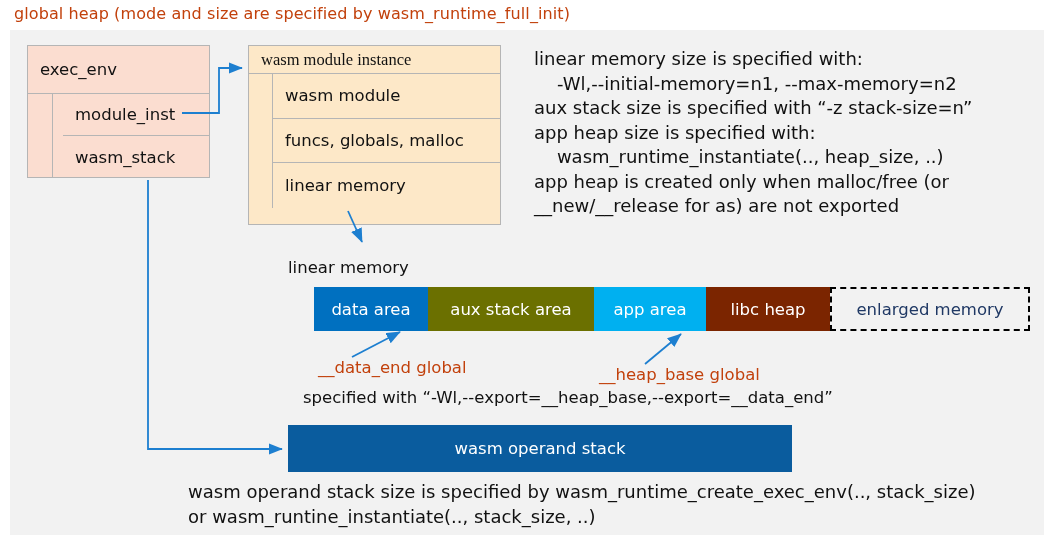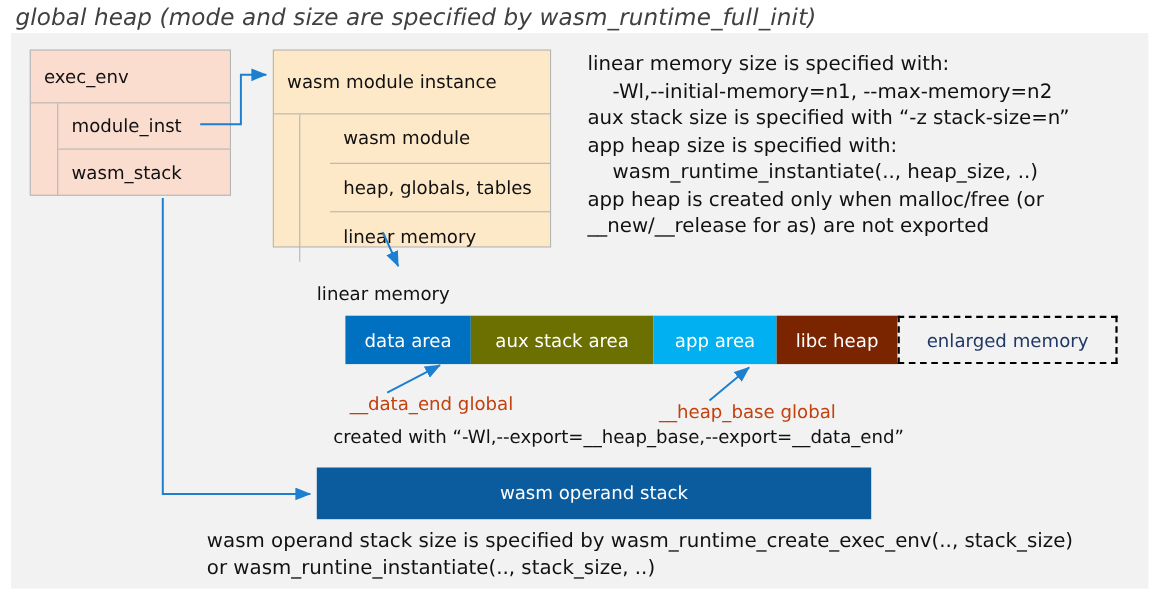--- a/index.html
+++ b/index.html
@@ -19,25 +19,24 @@
     left: 0; top: 0;
     width: 1054px;
     height: 547px;
     background: #ffffff;
   }
   
   .title {
     position: absolute;
     left: 14px;
     top: 4px;
-    font-size: 21px;
-    color: #404040;
+    font-size: 16px;
+    color: #c2410c;
     white-space: nowrap;
     letter-spacing: 0.1px;
-    font-style: italic;
   }
   
   .panel {
     position: absolute;
     left: 10px;
     top: 30px;
     width: 1034px;
     height: 505px;
     background: #f2f2f2;
   }
@@ -80,31 +79,31 @@
     border-bottom: 1px solid #b5b5b5;
   }
   .struct .row:last-child { border-bottom: none; text-align: center; }
 
   
   #exec-env {
     left: 27px; top: 45px; width: 183px; height: 133px;
     background: #fbddd0;
   }
   #exec-env .hdr { height: 48px; }
-  #exec-env .body { height: 84px; }
+  #exec-env .body { height: 84px; gap: 10px; }
   #exec-env .gutter { width: 25px; }
   #exec-env .row { height: 42px; }
 
   
   #wasm-mi {
     left: 248px; top: 45px; width: 253px; height: 180px;
     background: #fde8c8;
   }
-  #wasm-mi .hdr { height: 58px; }
-  #wasm-mi .body { height: 134px; gap: 27px; }
+  #wasm-mi .hdr { height: 28px; font-family: Liberation Serif, serif; }
+  #wasm-mi .body { height: 134px; }
   #wasm-mi .gutter { width: 24px; }
   #wasm-mi .row { height: 44.6px; }
 
   
   .note {
     position: absolute;
     font-size: 18px;
     line-height: 24.5px;
     color: #111111;
     white-space: pre;
@@ -197,21 +196,21 @@
       </div>
     </div>
   </div>
 
   <div class="struct" id="wasm-mi">
     <div class="hdr">wasm module instance</div>
     <div class="body">
       <div class="gutter"></div>
       <div class="rows">
         <div class="row">wasm module</div>
-        <div class="row">heap, globals, tables</div>
+        <div class="row">funcs, globals, malloc</div>
         <div class="row">linear memory</div>
       </div>
     </div>
   </div>
 
   <div class="note" id="note-right">linear memory size is specified with:
     -Wl,--initial-memory=n1, --max-memory=n2
 aux stack size is specified with “-z stack-size=n”
 app heap size is specified with:
     wasm_runtime_instantiate(.., heap_size, ..)
@@ -222,31 +221,31 @@
   <div class="membar" id="membar">
       <div class="seg" style="width: 114px; background: rgb(0, 112, 192);">
         <span>data area</span>
       </div>
       <div class="seg" style="width: 166px; background: rgb(107, 112, 0);">
         <span>aux stack area</span>
       </div>
       <div class="seg" style="width: 112px; background: rgb(0, 176, 240);">
         <span>app area</span>
       </div>
-      <div class="seg" style="width: 110px; background: rgb(123, 37, 0);">
+      <div class="seg" style="width: 124px; background: rgb(123, 37, 0);">
         <span>libc heap</span>
       </div>
       <div class="seg dashed" style="width: 200px;">
         <span>enlarged memory</span>
       </div>
     </div>
 
   <div class="ptr-label" id="lbl-data-end">__data_end global</div>
   <div class="ptr-label" id="lbl-heap-base">__heap_base global</div>
-  <div class="note" id="note-exports">created with “-Wl,--export=__heap_base,--export=__data_end”</div>
+  <div class="note" id="note-exports">specified with “-Wl,--export=__heap_base,--export=__data_end”</div>
 
   <div id="operand-stack">
     <span>wasm operand stack</span>
   </div>
 
   <div class="note" id="note-bottom">wasm operand stack size is specified by wasm_runtime_create_exec_env(.., stack_size)
 or wasm_runtine_instantiate(.., stack_size, ..)</div>
 
   <svg id="wires">
     <defs>

